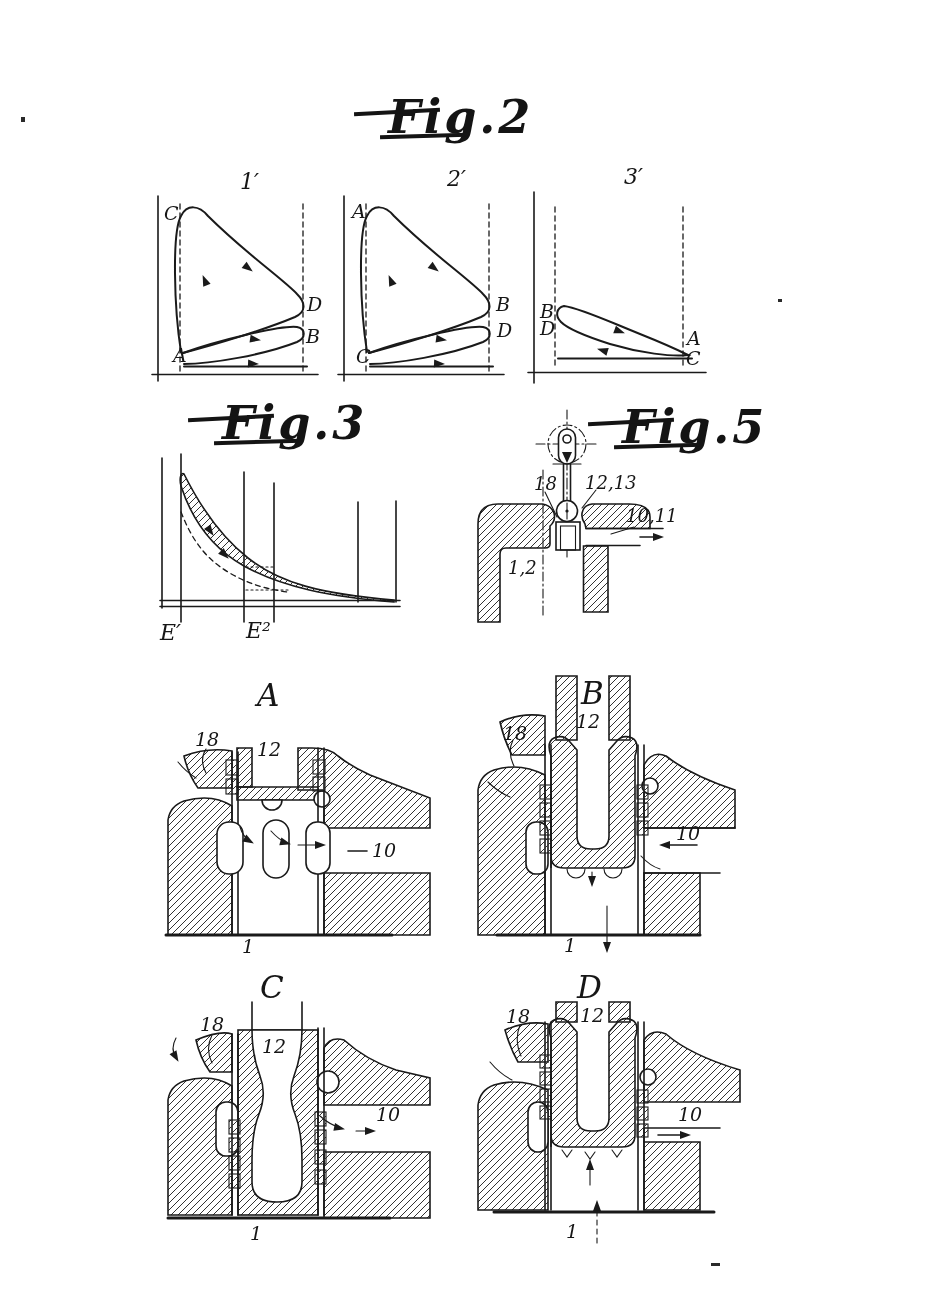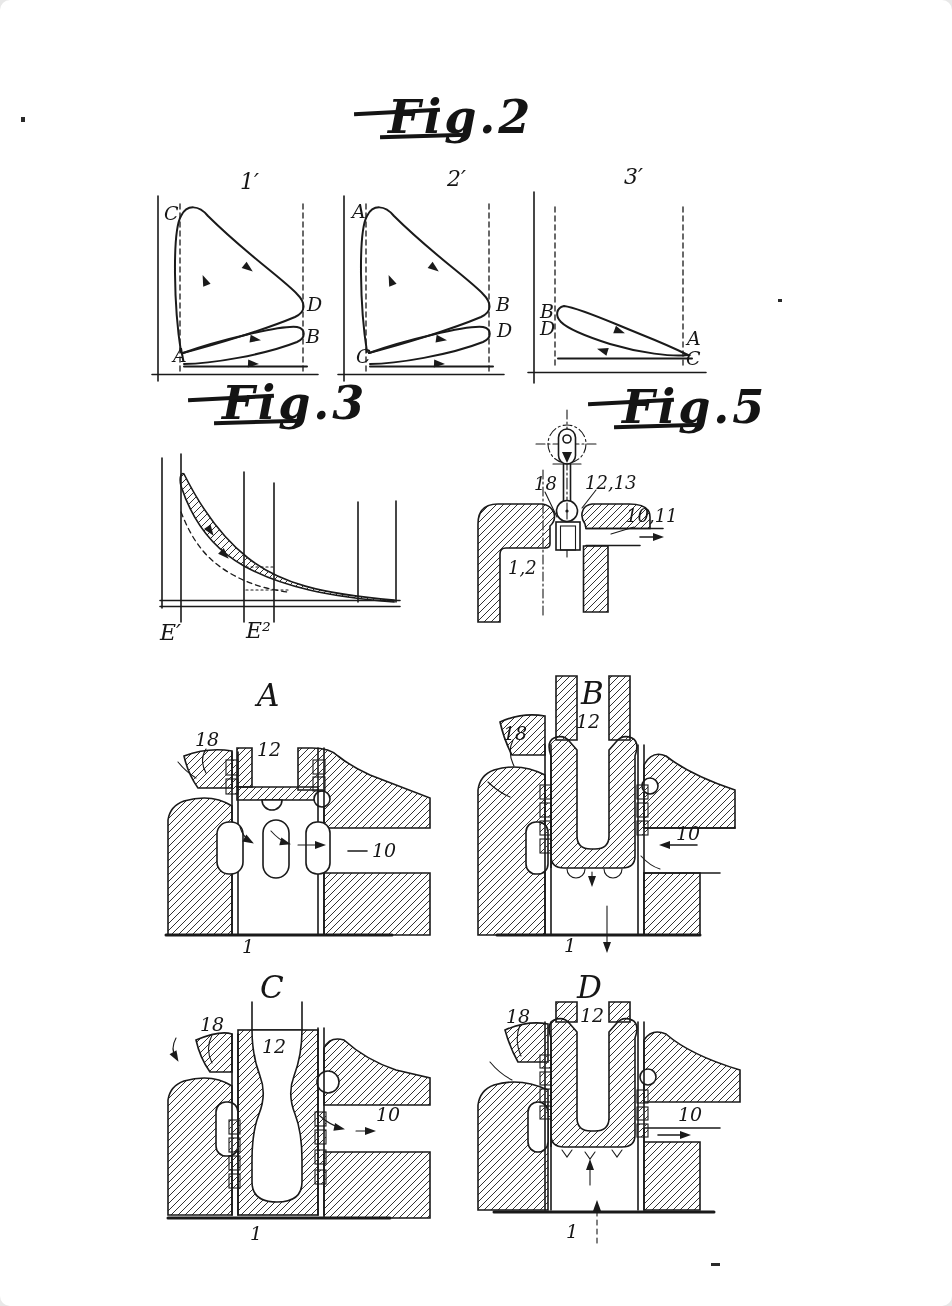--- a/index.html
+++ b/index.html
@@ -1,17 +1,17 @@
 <!DOCTYPE html>
 <html><head>
 <meta charset="utf-8">
 <style>
   html,body{margin:0;padding:0;background:#e8e8e8;}
   #sheet{position:relative;width:952px;height:1306px;background:#ffffff;overflow:hidden;
-         font-family:"DejaVu Serif",serif;border-radius:10px;}
+         font-family:"DejaVu Serif",serif;}
   #art{position:absolute;left:0;top:0;}
   .fig-title{position:absolute;font:italic 700 46px "DejaVu Serif",serif;color:#141414;
              letter-spacing:3px;white-space:nowrap;}
   .fig-title::before{content:"";position:absolute;left:-34px;top:20px;width:86px;height:4px;
              background:#141414;transform:rotate(-3deg);}
   .fig-title::after{content:"";position:absolute;left:-8px;bottom:7px;width:60%;height:3.5px;
              background:#141414;transform:rotate(-1.5deg);}
   svg text{font-family:"DejaVu Serif",serif;font-style:italic;fill:#161616;stroke:none;}
   .t19{font-size:19px}.t21{font-size:22px}.t30{font-size:31px}.t17{font-size:18px}
   .dash{stroke-dasharray:5 4;stroke-width:1.3}
@@ -25,22 +25,22 @@
 </head>
 <body>
 
 <div id="sheet">
 
   <div class="mark" style="left:21px;top:117px;width:4px;height:5px;"></div>
   <div class="mark" style="left:778px;top:299px;width:4px;height:3px;"></div>
   <div class="mark" style="left:711px;top:1263px;width:9px;height:3px;"></div>
 
   <div class="fig-title" style="left:388px;top:90px;">Fig.2</div>
-  <div class="fig-title" style="left:222px;top:376px;font-style:italic;">Fig.3</div>
-  <div class="fig-title" style="left:622px;top:380px;">Fig.5</div>
+  <div class="fig-title" style="left:222px;top:396px;font-style:italic;">Fig.3</div>
+  <div class="fig-title" style="left:622px;top:400px;">Fig.5</div>
 
   <svg id="art" width="952" height="1306" viewBox="0 0 952 1306">
     <defs>
       <pattern id="hp" width="7" height="7" patternUnits="userSpaceOnUse">
         <path d="M0,7 L7,0 M-1,1 L1,-1 M6,8 L8,6" stroke="#333" stroke-width="1" fill="none"></path>
       </pattern>
       <polygon id="ah" points="1,0 -10,4 -10,-4" fill="#1a1a1a" stroke="none"></polygon>
     </defs>
 
     <g stroke="#1a1a1a" fill="none" stroke-width="1.6" stroke-linecap="round">

